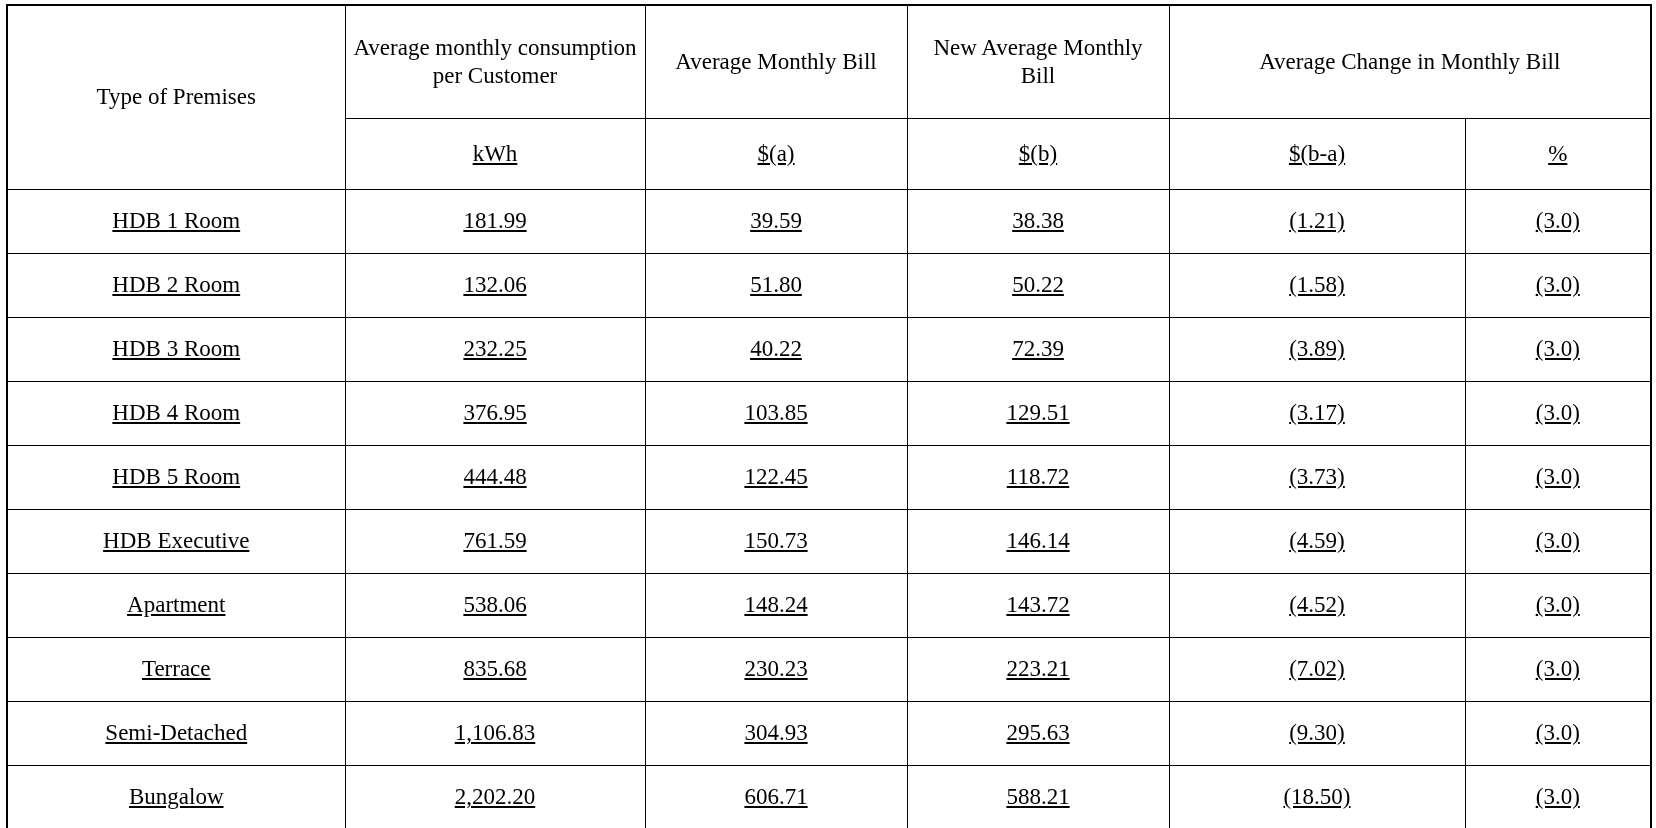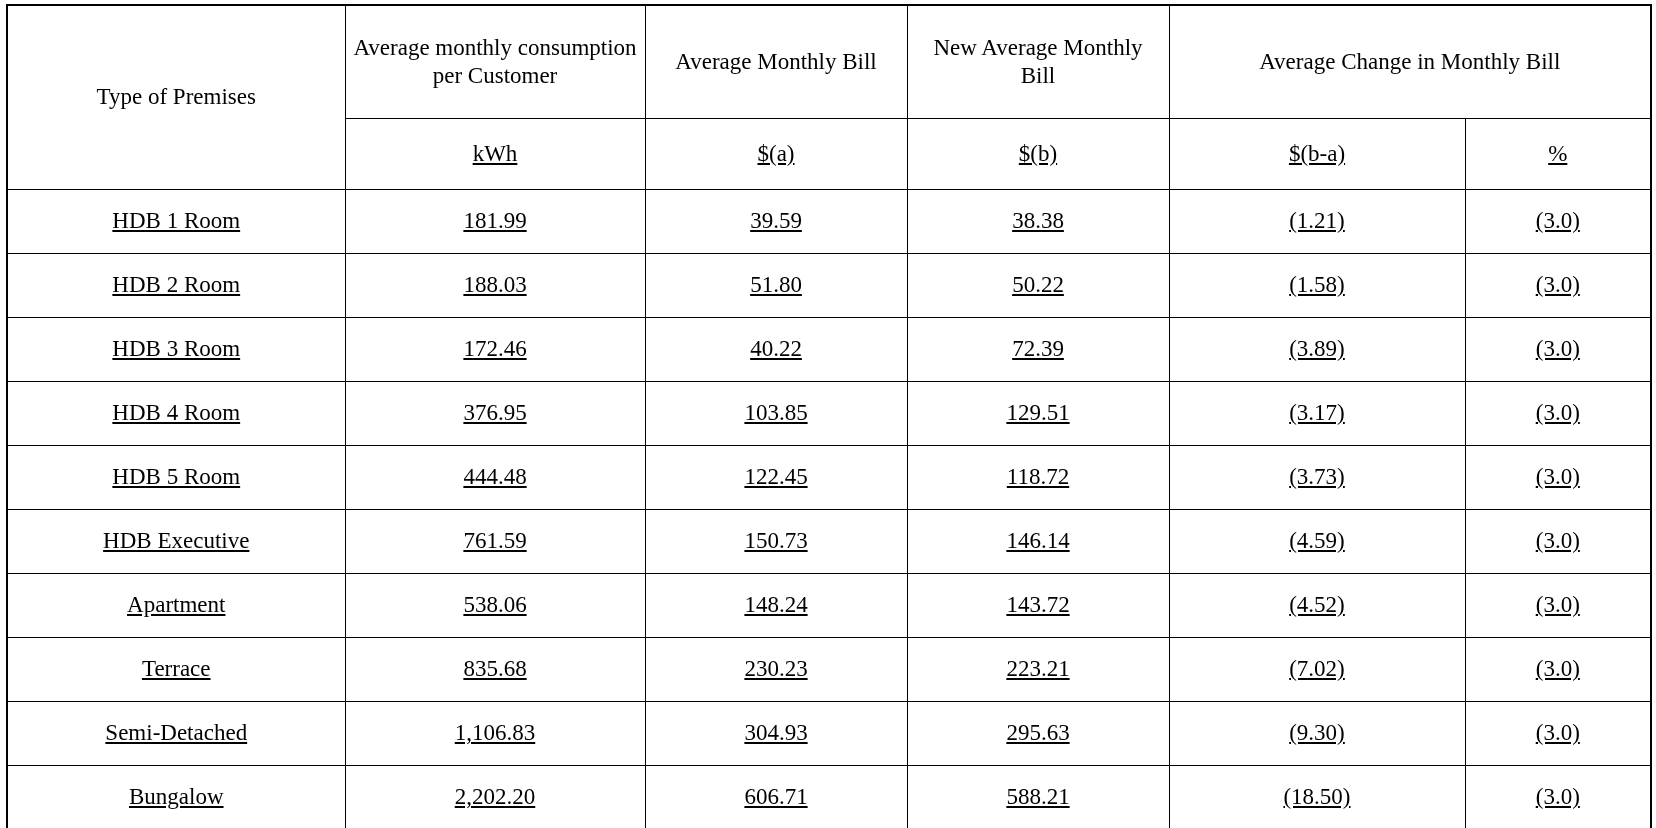--- a/index.html
+++ b/index.html
@@ -96,29 +96,29 @@
       <tr>
         <td>HDB 1 Room</td>
         <td>181.99</td>
         <td>39.59</td>
         <td>38.38</td>
         <td>(1.21)</td>
         <td>(3.0)</td>
       </tr>
       <tr>
         <td>HDB 2 Room</td>
-        <td>188.03</td>
+        <td>132.06</td>
         <td>51.80</td>
         <td>50.22</td>
         <td>(1.58)</td>
         <td>(3.0)</td>
       </tr>
       <tr>
         <td>HDB 3 Room</td>
-        <td>172.46</td>
+        <td>232.25</td>
         <td>40.22</td>
         <td>72.39</td>
         <td>(3.89)</td>
         <td>(3.0)</td>
       </tr>
       <tr>
         <td>HDB 4 Room</td>
         <td>376.95</td>
         <td>103.85</td>
         <td>129.51</td>

